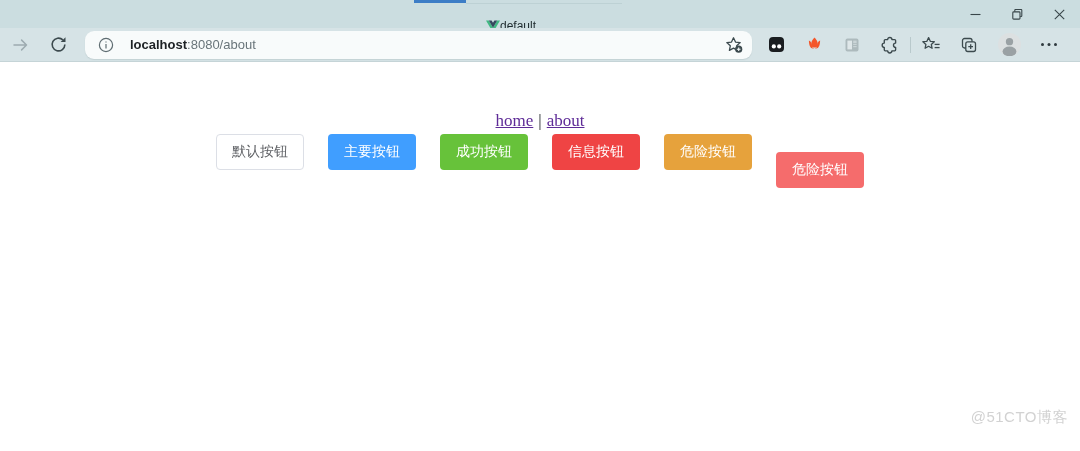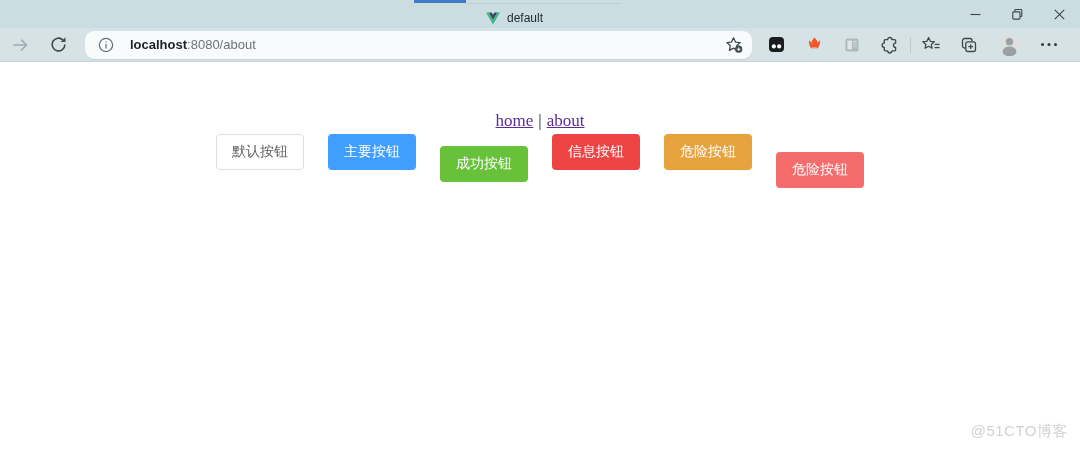--- a/index.html
+++ b/index.html
@@ -9,21 +9,21 @@
     -webkit-font-smoothing:antialiased;
   }
   
   .titlebar{
     position:relative;height:28px;background:#cbdde0;
   }
   .tab-accent{position:absolute;left:414px;top:0;width:52px;height:3px;background:#3d7dc6;}
   .tab-topline{position:absolute;left:466px;top:3px;width:156px;height:1px;background:#bdd1d4;}
   .tab{
     position:absolute;left:476px;top:0;height:28px;
-    display:flex;align-items:center;gap:7px;padding:4px 10px;cursor:default;
+    display:flex;align-items:center;padding:12px 10px;cursor:default;
   }
   .tab-title{font-size:12px;color:#1e2a2e;}
   .window-controls{position:absolute;right:0;top:0;height:28px;display:flex;}
   .winbtn{width:42px;height:28px;display:flex;align-items:center;justify-content:center;}
   .winbtn svg{display:block;}
   
   .navbar{
     position:relative;height:33px;background:#d6e3e6;
     border-bottom:1px solid #c5d4d7;
     display:flex;align-items:center;
@@ -47,26 +47,26 @@
   .page-link{color:#5e2b97;text-decoration:underline;cursor:pointer;}
   .link-sep{color:#24292c;margin:0 5px;}
   .buttons-row{margin-top:5px;display:flex;justify-content:center;gap:24px;}
   .el-btn{
     height:36px;padding:0 15px;border-radius:4px;border:1px solid transparent;
     display:flex;align-items:center;justify-content:center;
     font-family:"DejaVu Serif", serif;font-size:14px;cursor:pointer;white-space:nowrap;
   }
   .el-btn.default{background:#ffffff;border-color:#dcdfe6;color:#606266;}
   .el-btn.primary{background:#409eff;color:#ffffff;}
-  .el-btn.success{background:#67c23a;color:#ffffff;margin-top:12px;}
+  .el-btn.success{background:#67c23a;color:#ffffff;}
   .el-btn.info{background:#ef4444;color:#ffffff;}
   .el-btn.warning{background:#e6a23c;color:#ffffff;}
   .el-btn.danger{background:#f56c6c;color:#ffffff;margin-top:18px;}
   .watermark{
-    position:absolute;right:12px;bottom:10px;color:#d2d2d2;font-size:15px;
+    position:absolute;right:12px;bottom:24px;color:#d2d2d2;font-size:15px;
     font-family:"Liberation Sans", sans-serif;letter-spacing:.5px;
   }
 </style>
 </head>
 <body>
 
 <div class="titlebar">
   <div class="tab-accent"></div>
   <div class="tab-topline"></div>
 

